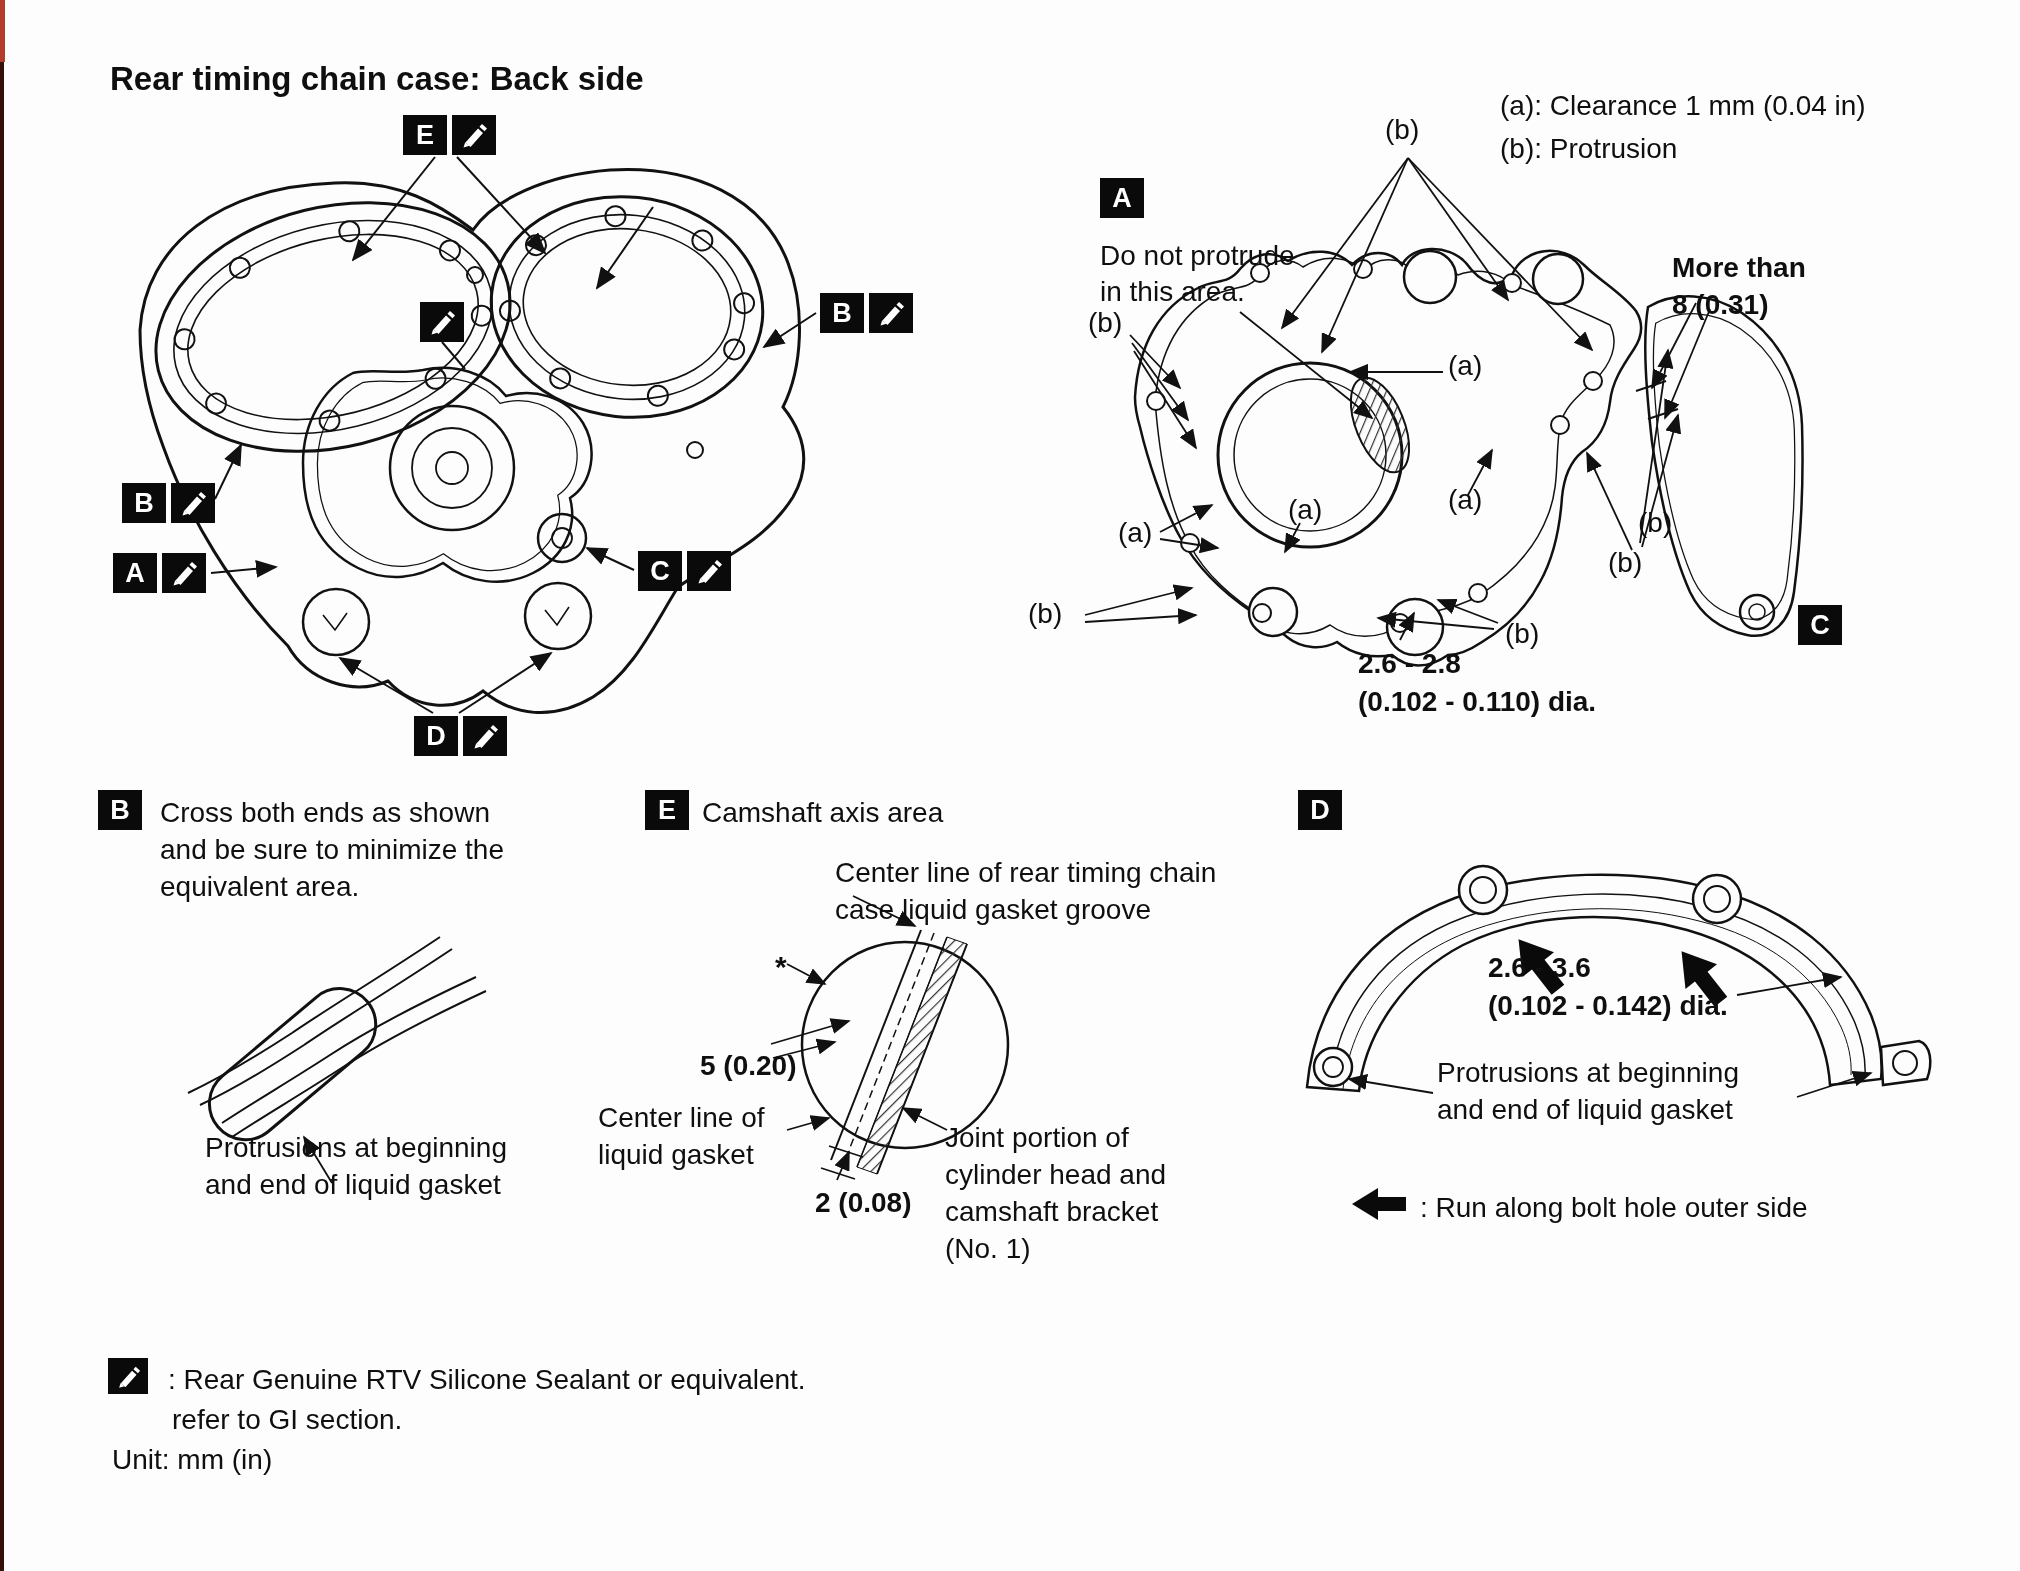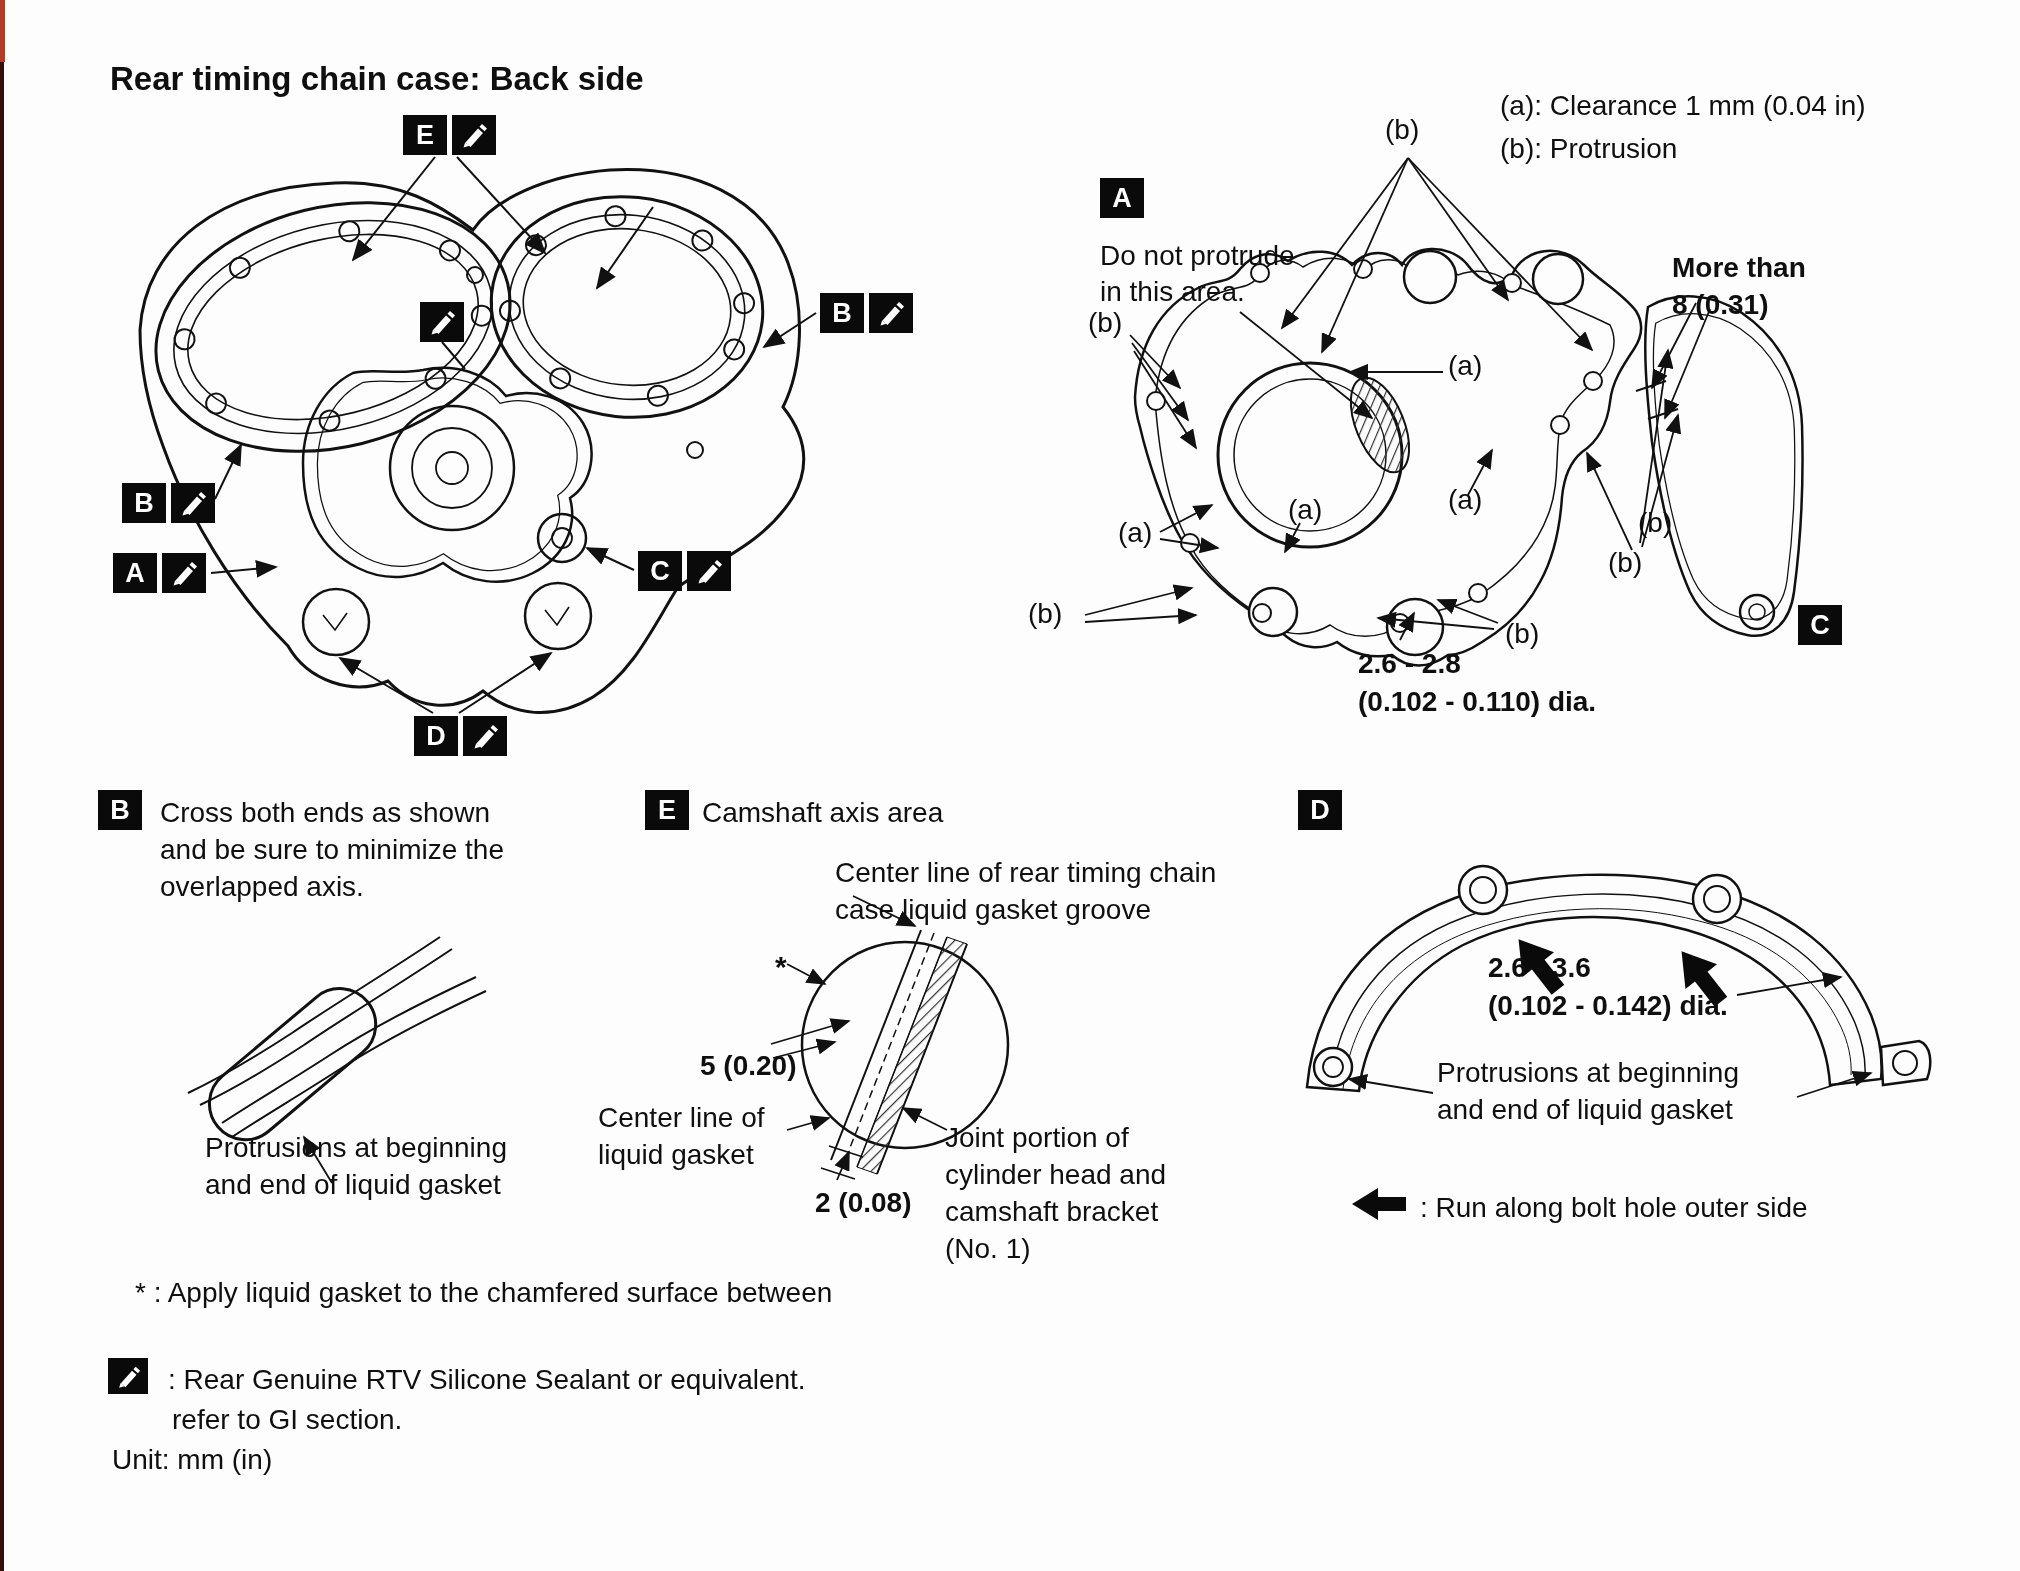--- a/index.html
+++ b/index.html
@@ -263,21 +263,21 @@
   <div class="abs txt" style="left:1638px;top:505px">(b)</div>
   <div class="abs txt" style="left:1608px;top:545px">(b)</div>
   <div class="abs txt" style="left:1028px;top:596px">(b)</div>
   <div class="abs txt" style="left:1505px;top:616px">(b)</div>
   <div class="abs txt b" style="left:1358px;top:646px">2.6 - 2.8</div>
   <div class="abs txt b" style="left:1358px;top:684px">(0.102 - 0.110) dia.</div>
 
   <div class="abs box" style="left:98px;top:790px">B</div>
   <div class="abs txt" style="left:160px;top:795px">Cross both ends as shown</div>
   <div class="abs txt" style="left:160px;top:832px">and be sure to minimize the</div>
-  <div class="abs txt" style="left:160px;top:869px">overlapped axis.</div>
+  <div class="abs txt" style="left:160px;top:869px">equivalent area.</div>
 
   <svg class="art" style="left:140px;top:925px" width="360" height="280" viewBox="0 0 360 280">
     <defs>
       <marker id="aB" markerWidth="11" markerHeight="9" refX="10" refY="4.5" orient="auto">
         <path d="M0,0 L11,4.5 L0,9 Z" fill="#111"></path>
       </marker>
     </defs>
     <g transform="rotate(-40 150 140)">
       <rect x="55" y="105" width="195" height="72" rx="36" ry="36" fill="none" stroke="#111" stroke-width="3"></rect>
     </g>
@@ -373,21 +373,20 @@
   <div class="abs txt b" style="left:1488px;top:950px">2.6 - 3.6</div>
   <div class="abs txt b" style="left:1488px;top:988px">(0.102 - 0.142) dia.</div>
   <div class="abs txt" style="left:1437px;top:1055px">Protrusions at beginning</div>
   <div class="abs txt" style="left:1437px;top:1092px">and end of liquid gasket</div>
 
   <svg class="art" style="left:1352px;top:1186px;z-index:3" width="56" height="36" viewBox="0 0 56 36">
     <polygon points="0,18 26,2 26,11 54,11 54,25 26,25 26,34" fill="#0a0a0a"></polygon>
   </svg>
   <div class="abs txt" style="left:1420px;top:1190px">: Run along bolt hole outer side</div>
 
-  <div class="abs txt" style="left:135px;top:1275px">* : Apply liquid gasket to the chamfered surface between</div>
 
   <div class="abs box sm" style="left:108px;top:1358px">
     <svg width="27" height="25" viewBox="0 0 30 28">
         <path d="M6.5,21.5 L19,7.5 L24,12 L11.5,26 Z" fill="#fff"></path>
         <path d="M4.5,26.5 L10.5,24.8 L6.2,21.2 Z" fill="#fff"></path>
         <path d="M20.5,5.8 L23,3 L28,7.5 L25.5,10.3 Z" fill="#fff"></path>
       </svg>
   </div>
   <div class="abs txt" style="left:168px;top:1362px">: Rear Genuine RTV Silicone Sealant or equivalent.</div>
   <div class="abs txt" style="left:172px;top:1402px">refer to GI section.</div>

